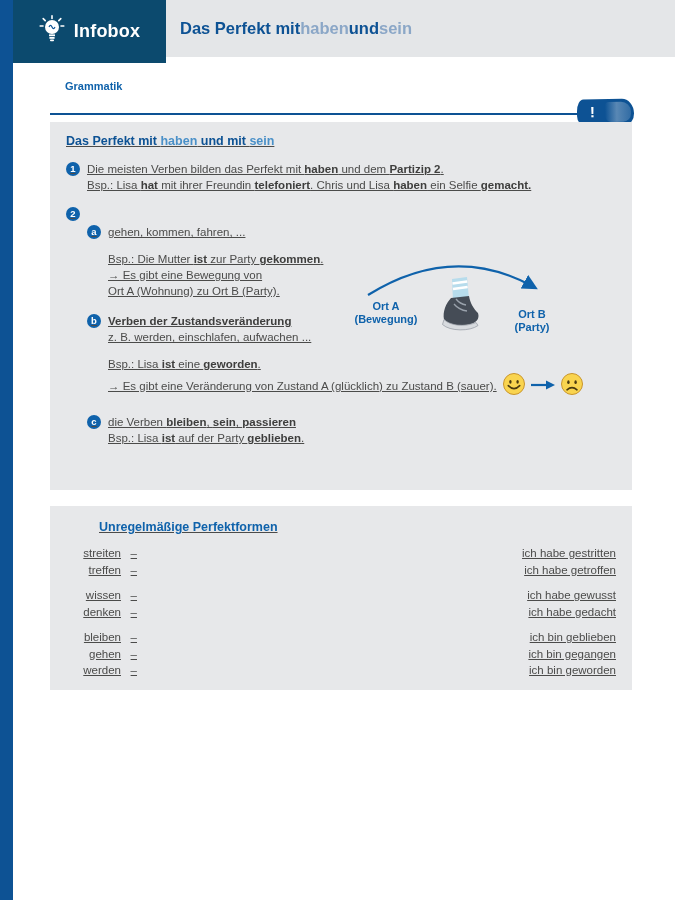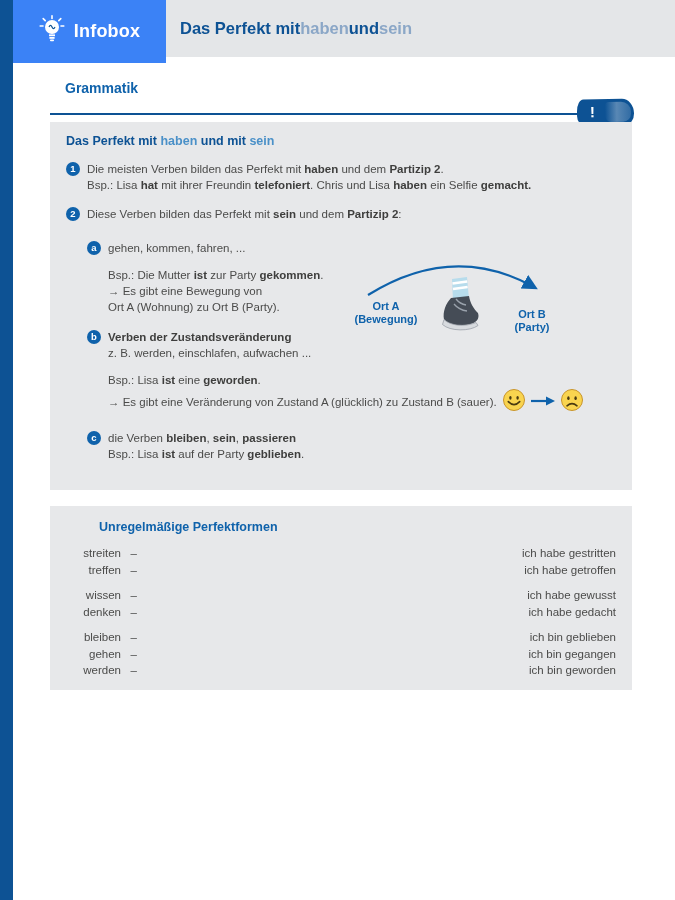--- a/index.html
+++ b/index.html
@@ -9,46 +9,46 @@
     background:#ffffff;
     font-family:"Liberation Sans","DejaVu Sans",sans-serif;
     color:#4b4b4a;
     overflow:hidden;
   }
   
   .left-strip { position:absolute; left:0; top:0; width:13px; height:900px; background:#0d5294; }
   .top-bar    { position:absolute; left:13px; top:0; width:662px; height:57px; background:#e4e6e8; }
   .infobox-badge{
     position:absolute; left:13px; top:0; width:153px; height:63px;
-    background:#3b82f6; display:flex; align-items:center; justify-content:center; gap:9px;
+    background:#0c4a6e; display:flex; align-items:center; justify-content:center; gap:9px;
   }
   .infobox-badge .label{ color:#fff; font-weight:bold; font-size:18px; letter-spacing:.2px; }
   .bar-title{
     position:absolute; left:180px; top:0; height:57px; display:flex; align-items:center;
     font-size:16.5px; font-weight:bold;
   }
   .bar-title .dk{ color:#0d5294; }
   .bar-title .lt{ color:#8ba7c7; }
   
-  .grammatik{ position:absolute; left:65px; top:80px; font-size:14px; font-weight:bold; color:#0f62ab; }
+  .grammatik{ position:absolute; left:65px; top:80px; font-size:11px; font-weight:bold; color:#0f62ab; }
   .rule{ position:absolute; left:50px; top:113px; width:562px; height:2px; background:#0d5294; }
   .alert-badge{
     position:absolute; left:577px; top:99px; width:57px; height:26px;
     background:#0d5294;
     border-radius:7px 13px 9px 8px / 13px 16px 12px 10px;
     transform:rotate(-1deg);
   }
   .alert-badge::after{
     content:""; position:absolute; right:3px; top:3px; width:26px; height:20px;
     background:linear-gradient(90deg, rgba(255,255,255,0) 0%, rgba(230,235,240,.35) 45%, rgba(255,255,255,.15) 100%);
     border-radius:4px 10px 8px 6px;
   }
   .alert-badge .mark{ position:absolute; left:13px; top:4px; color:#fff; font-weight:bold; font-size:15px; }
   
-  .box{ position:absolute; left:50px; width:582px; background:#e7e8ea; }
+  .box{ position:absolute; left:50px; width:582px; background:#e7e8ea;text-decoration:underline; }
   .box1{ top:122px; height:368px; padding:12px 16px; }
   .box2{ top:506px; height:184px; padding:14px 16px; }
   .box-title{ font-size:12.5px; font-weight:bold; margin-bottom:13px; }
   .box-title .dk2{ color:#0d5294; }
   .box-title .lt2{ color:#4a90c8; }
   .line{ font-size:11.5px; line-height:16px; }
   .b{ font-weight:bold; color:#3e3e3d; }
   
   .point{ display:flex; gap:7px; margin-bottom:13px; }
   .circle{
@@ -118,21 +118,20 @@
     <span class="circle">1</span>
     <div>
       <div class="line"><span>Die meisten Verben bilden das Perfekt mit </span><span class="b">haben</span><span> und dem </span><span class="b">Partizip 2</span><span>.</span></div>
       <div class="line"><span>Bsp.: Lisa </span><span class="b">hat</span><span> mit ihrer Freundin </span><span class="b">telefoniert</span><span>. Chris und Lisa </span><span class="b">haben</span><span> ein Selfie </span><span class="b">gemacht.</span></div>
     </div>
   </div>
 
   <div class="point">
     <span class="circle">2</span>
     <div style="flex:1;">
-      <div class="line"><span>Diese Verben bilden das Perfekt mit </span><span class="b">sein</span><span> und dem </span><span class="b">Partizip 2</span><span>:</span></div>
 
       <div class="sub" style="margin-top:18px;">
         <span class="circle">a</span>
         <div>
           <div class="line">gehen, kommen, fahren, ...</div>
           <div class="bsp">
             <div class="line"><span>Bsp.: Die Mutter </span><span class="b">ist</span><span> zur Party </span><span class="b">gekommen</span><span>.</span></div>
             <div class="line"><span>→ Es gibt eine Bewegung von</span></div>
             <div class="line"><span>Ort A (Wohnung) zu Ort B (Party).</span></div>
           </div>

